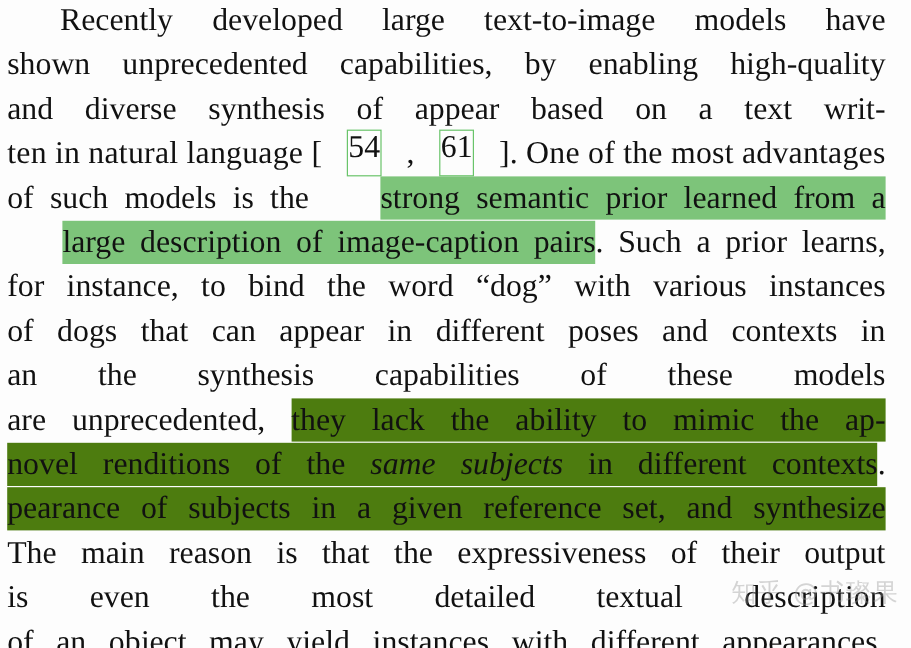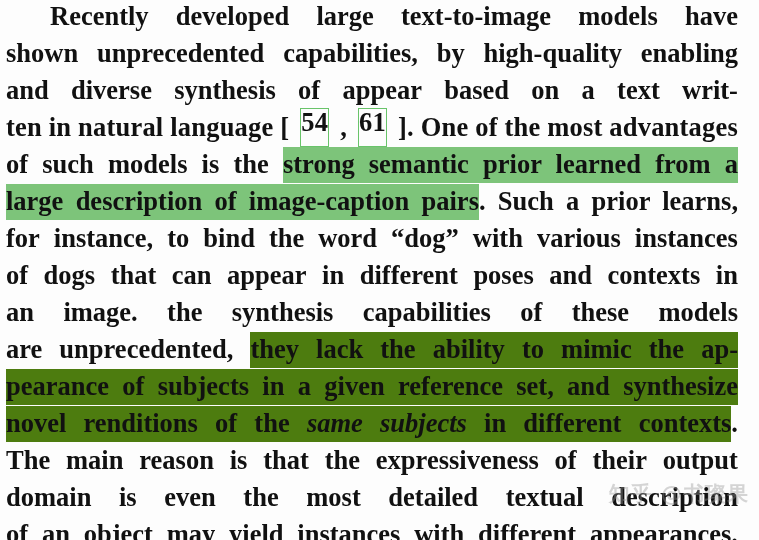--- a/index.html
+++ b/index.html
@@ -13,21 +13,20 @@
     overflow: hidden;
     font-family: "Liberation Serif", "DejaVu Serif", serif;
   }
 
   #page {
     position: relative;
     width: 759px;
     height: 540px;
     background: #fdfdfd;
     overflow: hidden;
-    font-weight: bold;
   }
 
   
   #paragraph {
     position: absolute;
     left: 6px;
     top: -2px;
     width: 732px;
     font-size: 26.5px;
     line-height: 37px;
@@ -60,20 +59,21 @@
   .just > span { white-space: pre; }
 
   
   .nat { display: block; }
 
   
   .hl-green {
     background: #7dc47a;
     box-shadow: 0 0 0 0 #7dc47a;
     padding: 2px 0 4px 0;
+    margin-left: 46px;
   }
   .hl-pink {
     background: #4d7c0f;
     padding: 2px 0 4px 0;
   }
 
   .txt { position: relative; z-index: 2; }
 
   .ital { font-style: italic; }
 
@@ -115,22 +115,22 @@
       <span>text-to-image</span>
       <span>models</span>
       <span>have</span>
     </div>
 
     <div class="line just">
       <span>shown</span>
       <span>unprecedented</span>
       <span>capabilities,</span>
       <span>by</span>
+      <span>enabling</span>
       <span>high-quality</span>
-      <span>enabling</span>
     </div>
 
     <div class="line just">
       <span>and</span>
       <span>diverse</span>
       <span>synthesis</span>
       <span>of</span>
       <span>appear</span>
       <span>based</span>
       <span>on</span>
@@ -177,56 +177,54 @@
       <span>in</span>
       <span>different</span>
       <span>poses</span>
       <span>and</span>
       <span>contexts</span>
       <span>in</span>
     </div>
 
     <div class="line just">
       <span>an</span>
-      <span>image.</span>
       <span>the</span>
       <span>synthesis</span>
       <span>capabilities</span>
       <span>of</span>
       <span>these</span>
       <span>models</span>
     </div>
 
     <div class="line nat">
       <span class="txt">are unprecedented, </span><span class="txt hl-pink">they lack the ability to mimic the ap-</span>
     </div>
 
     <div class="line nat">
+      <span class="txt hl-pink"><span>novel renditions of the </span><span class="ital">same subjects</span><span> in different contexts</span></span><span class="txt">.</span>
+    </div>
+
+    <div class="line nat">
       <span class="txt hl-pink">pearance of subjects in a given reference set, and synthesize</span>
-    </div>
-
-    <div class="line nat">
-      <span class="txt hl-pink"><span>novel renditions of the </span><span class="ital">same subjects</span><span> in different contexts</span></span><span class="txt">.</span>
     </div>
 
     <div class="line just">
       <span>The</span>
       <span>main</span>
       <span>reason</span>
       <span>is</span>
       <span>that</span>
       <span>the</span>
       <span>expressiveness</span>
       <span>of</span>
       <span>their</span>
       <span>output</span>
     </div>
 
     <div class="line just">
-      <span>domain</span>
       <span>is</span>
       <span>even</span>
       <span>the</span>
       <span>most</span>
       <span>detailed</span>
       <span>textual</span>
       <span>description</span>
     </div>
 
     <div class="line just">

